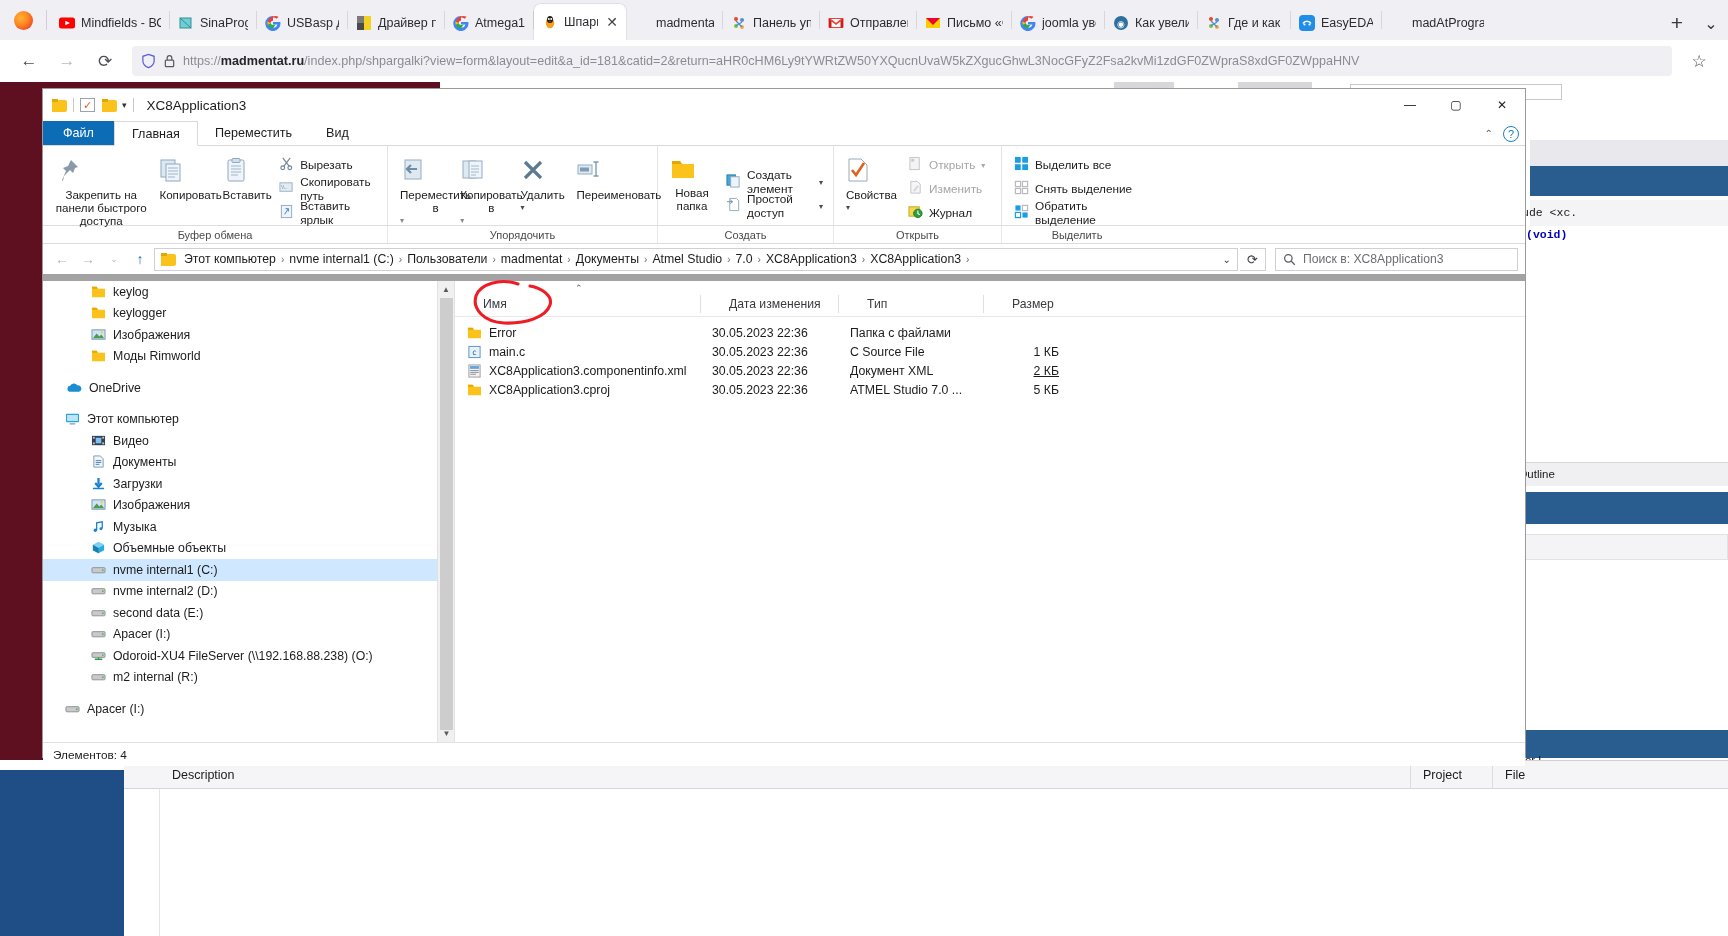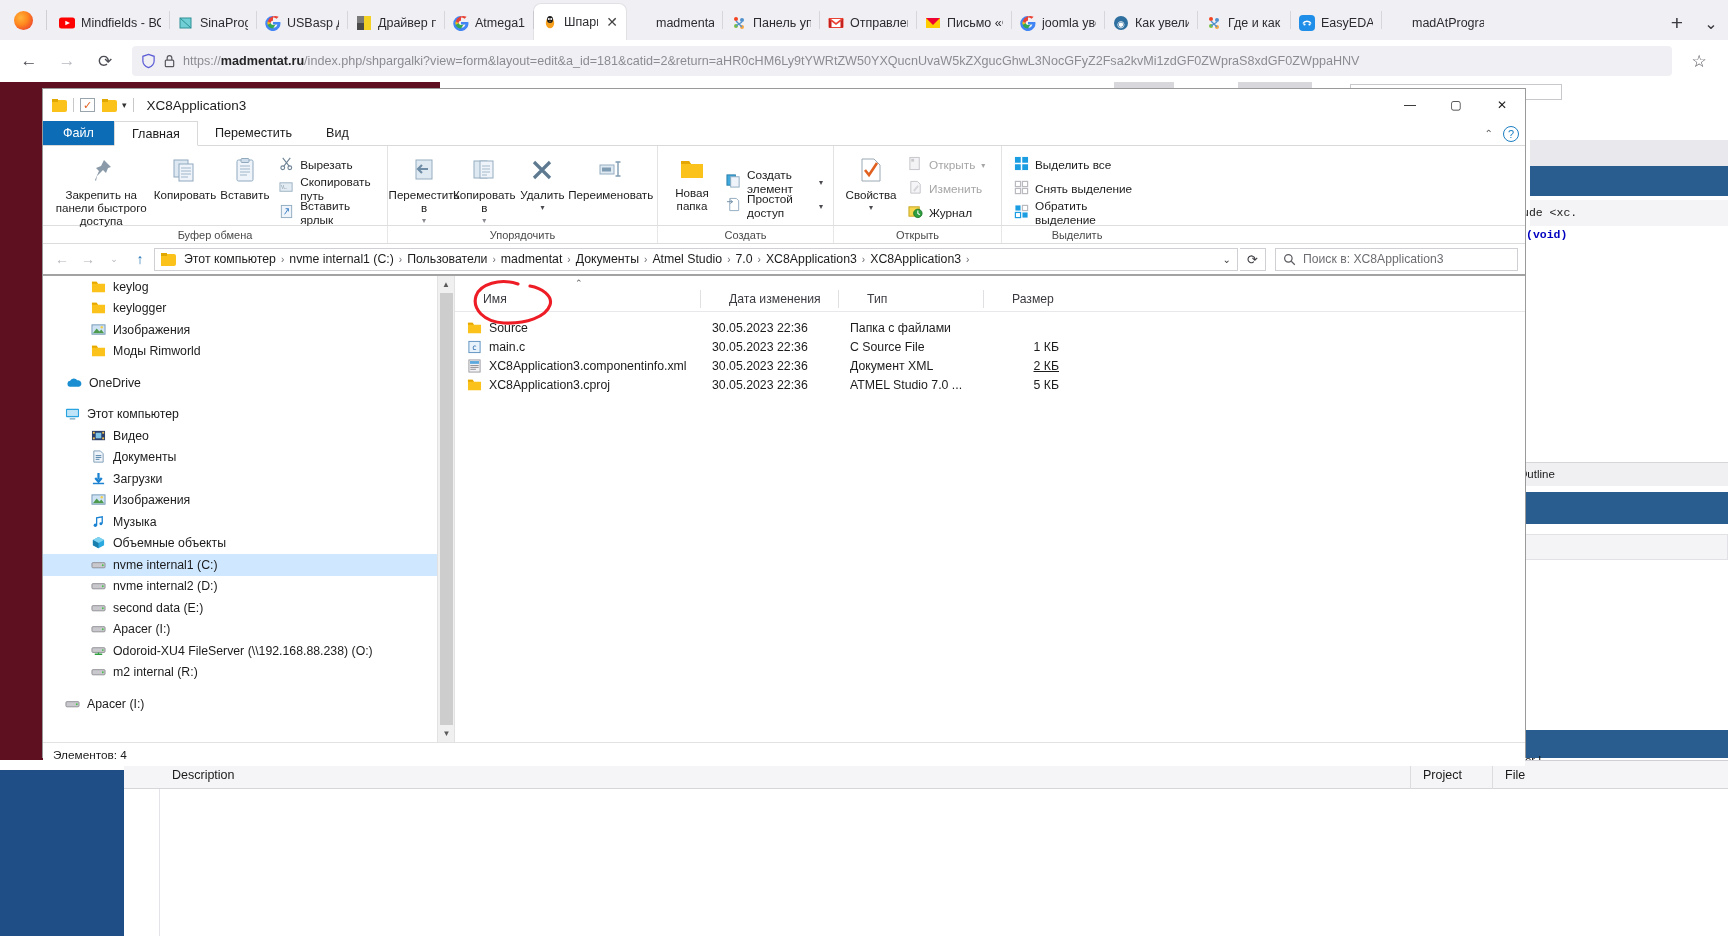--- a/index.html
+++ b/index.html
@@ -118,21 +118,21 @@
     font-size:11px; display:flex;align-items:center;justify-content:center;
   }
 
   #ribbon{
     height:80px; background:#ffffff; border-bottom:1px solid #dedede;
     display:flex; align-items:stretch; position:relative;
   }
   .rgroup{ display:flex; align-items:stretch; border-right:1px solid #e3e3e3; padding:3px 6px 0 6px;}
   .rbig{
     width:auto; min-width:56px; padding:0 6px; display:flex; flex-direction:column;
-    align-items:center; justify-content:flex-start; font-size:11.6px; color:#1c1c1c; text-align:center;
+    align-items:flex-start; justify-content:flex-start; font-size:11.6px; color:#1c1c1c; text-align:center;
     line-height:13px;
   }
   .rbig .gi{ margin:8px 0 3px; }
   .rsmall-col{ display:flex; flex-direction:column; justify-content:center; padding:4px 4px 0 6px; gap:3px;}
   .rsmall{
     display:flex; align-items:center; gap:6px; font-size:11.8px; color:#1c1c1c; height:21px;
   }
   .rsmall.dim{ color:#a6a6a6; }
   #ribbon-grouplabels{
     height:18px; display:flex; background:#fff; border-bottom:1px solid #dcdcdc;
@@ -153,21 +153,21 @@
   }
   .crumb{ font-size:12.3px; color:#1c1c1c; padding:0 4px; white-space:nowrap;}
   .crumb-sep{ color:#6a6a70; font-size:10px; padding:0 1px; }
   #crumbbar .crumb-caret{ position:absolute; right:6px; color:#3a3a40; font-size:10px;}
   .refreshbtn{ width:26px;height:23px;border:1px solid #cfcfd4;border-left:none;display:flex;align-items:center;justify-content:center;color:#3a3a40;font-size:13px;}
   #searchbox{
     width:243px; height:23px; border:1px solid #cfcfd4; display:flex; align-items:center;
     gap:7px; padding:0 7px; margin-left:7px; font-size:12.2px; color:#6d6d72;
   }
 
-  #exp-body{ display:flex; height:468px; border-top:2px solid #a3a3a3;}
+  #exp-body{ display:flex; height:468px; border-top:7px solid #a3a3a3;}
   #navpane{
     width:412px; position:relative; background:#ffffff; overflow:hidden;
     border-right:1px solid #e2e2e2;
   }
   .nav-item{
     height:21.5px; display:flex; align-items:center; gap:7px; font-size:12.3px; color:#1c1c1c;
     padding-left:30px; white-space:nowrap;
   }
   .nav-item.indent1{ padding-left:48px; }
   .nav-item.root{ padding-left:22px; }
@@ -938,21 +938,21 @@
       </div>
       <div id="filerows" style="padding-top:6px;">
           <div class="filerow">
             <span class="cname" style="width:245px;">
               <span style="display:flex;align-items:center;">
                 <svg width="15" height="14" viewBox="0 0 16 15">
                   <path d="M1 2 H6 L7.4 4 H15 V13 H1 Z" fill="#fbc21b"></path>
                   <path d="M1 2 H6 L7.4 4 H1 Z" fill="#e6a800"></path>
                 </svg>
               </span>
-              <span>Source</span>
+              <span>Error</span>
             </span>
             <span class="cval" style="width:138px;">30.05.2023 22:36</span>
             <span class="cval" style="width:145px;">Папка с файлами</span>
             <span class="cval csize" style="width:90px;"></span>
           </div>
           <div class="filerow">
             <span class="cname" style="width:245px;">
               <span style="display:flex;align-items:center;">
                 <svg width="15" height="14" viewBox="0 0 16 15">
                   <rect x="2" y="1.5" width="12" height="12" fill="#e8f2fb" stroke="#5a8fc0"></rect>

